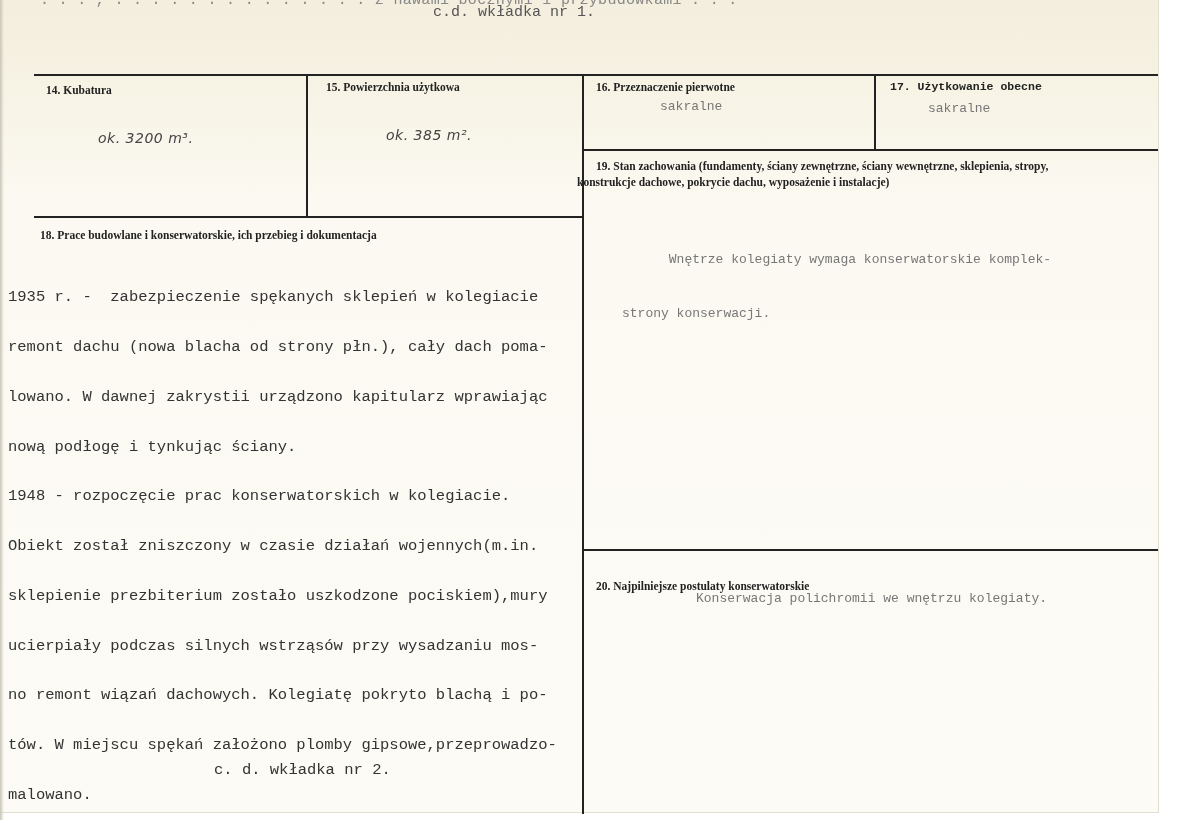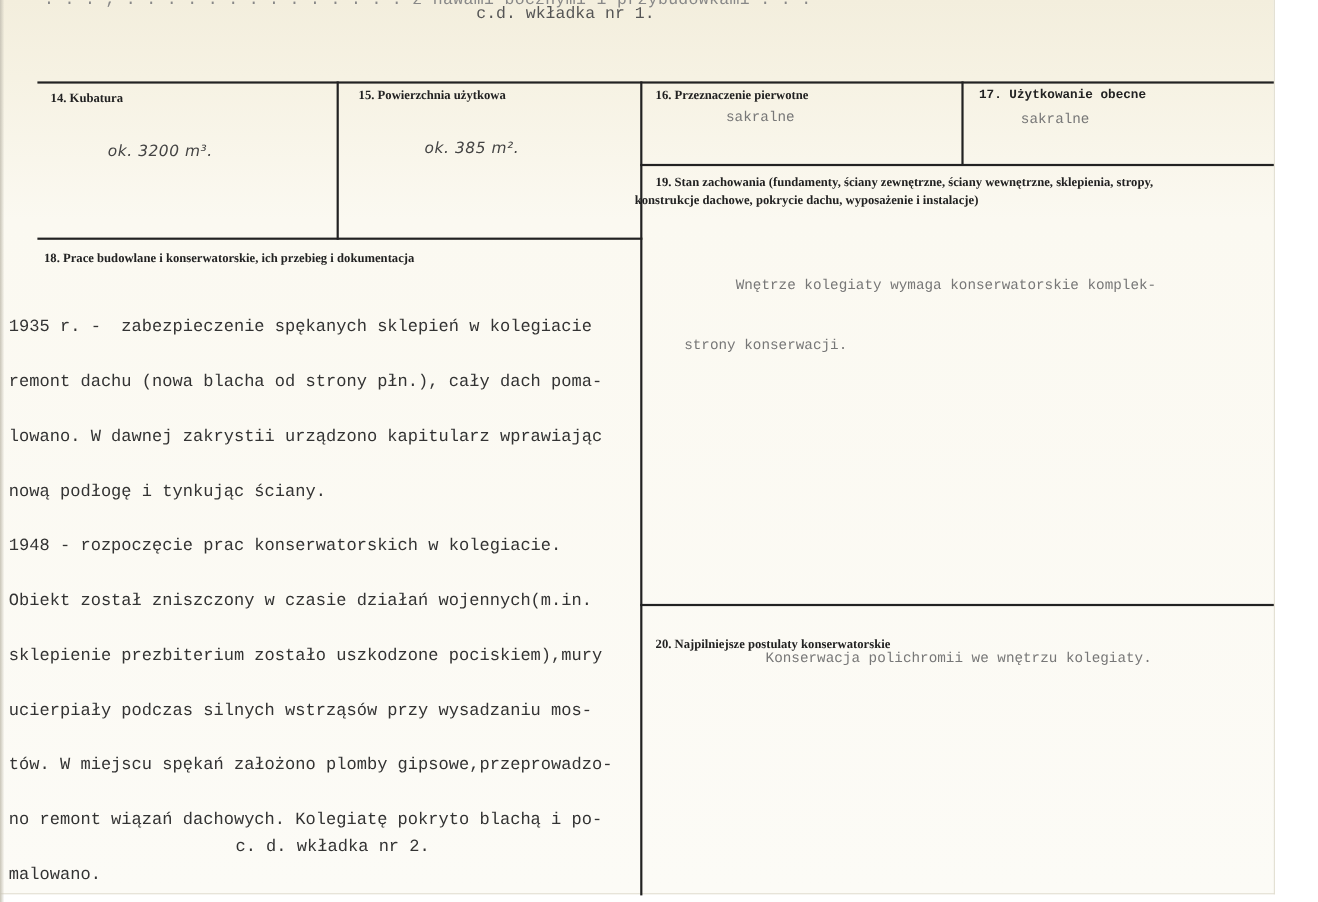--- a/index.html
+++ b/index.html
@@ -92,22 +92,22 @@
   <div class="label" style="left:40px; top:227px;">18. Prace budowlane i konserwatorskie, ich przebieg i dokumentacja</div>
   <div class="typed body-lines" style="left:8px; top:256px;">
     <div>1935 r. -  zabezpieczenie spękanych sklepień w kolegiacie</div>
     <div>remont dachu (nowa blacha od strony płn.), cały dach poma-</div>
     <div>lowano. W dawnej zakrystii urządzono kapitularz wprawiając</div>
     <div>nową podłogę i tynkując ściany.</div>
     <div>1948 - rozpoczęcie prac konserwatorskich w kolegiacie.</div>
     <div>Obiekt został zniszczony w czasie działań wojennych(m.in.</div>
     <div>sklepienie prezbiterium zostało uszkodzone pociskiem),mury</div>
     <div>ucierpiały podczas silnych wstrząsów przy wysadzaniu mos-</div>
+    <div>no remont wiązań dachowych. Kolegiatę pokryto blachą i po-</div>
     <div>tów. W miejscu spękań założono plomby gipsowe,przeprowadzo-</div>
-    <div>no remont wiązań dachowych. Kolegiatę pokryto blachą i po-</div>
     <div>malowano.</div>
     
     
     
     
     
     
     
     
     

